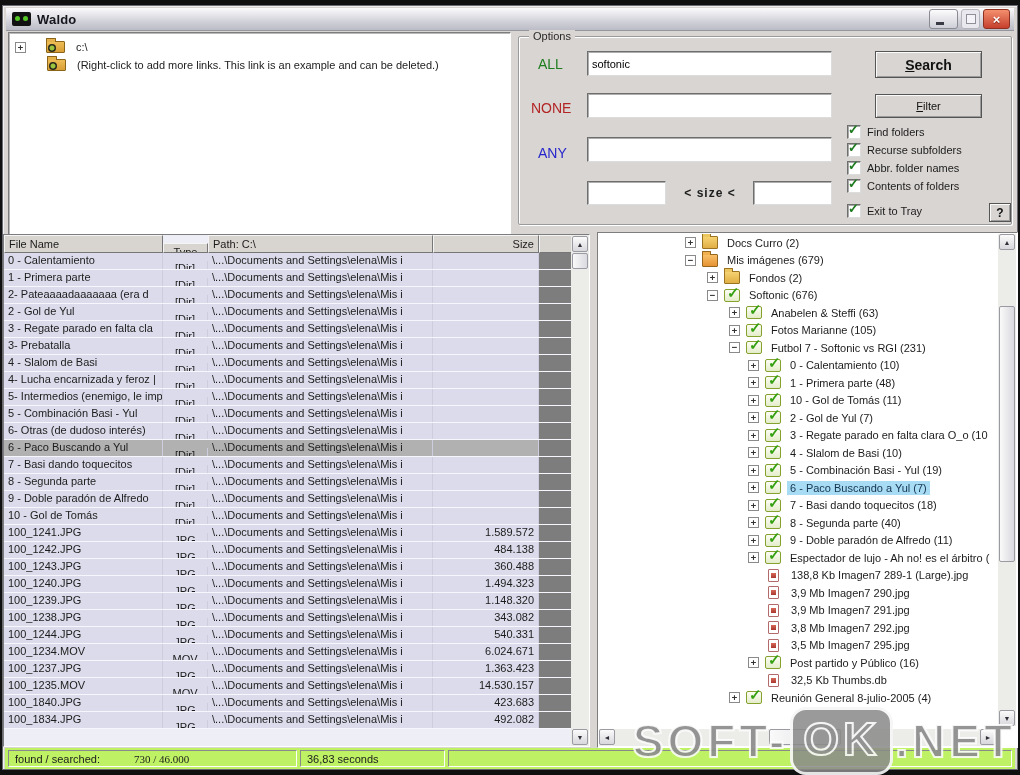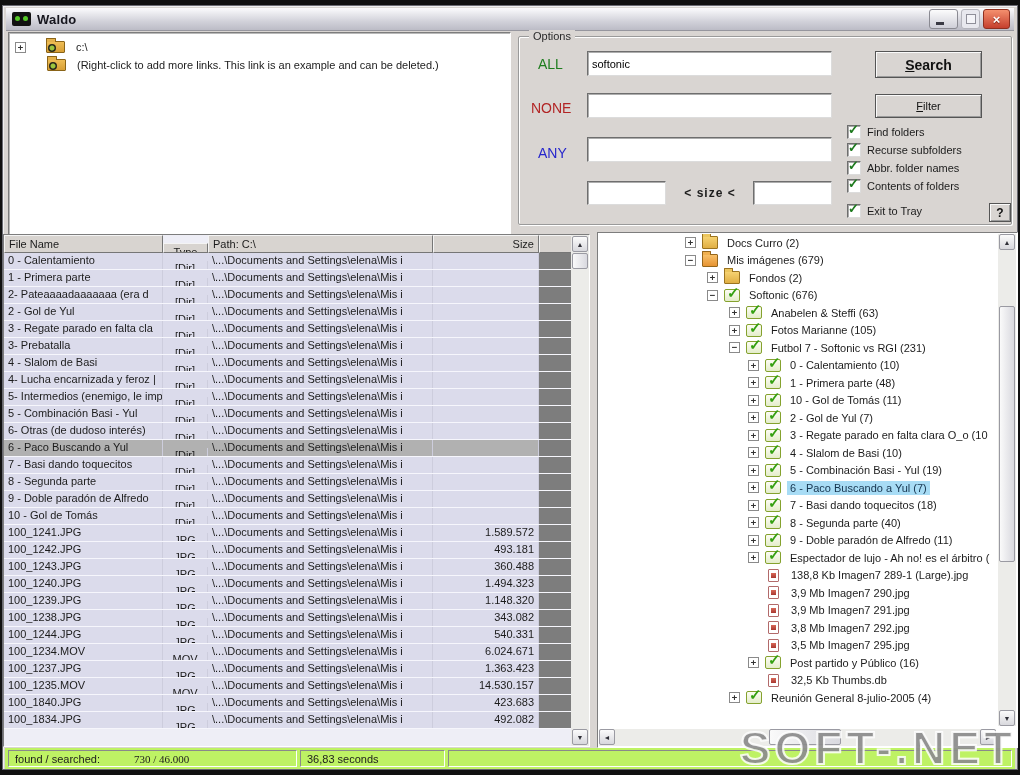--- a/index.html
+++ b/index.html
@@ -330,21 +330,21 @@
             <div class="fl-cell c0">100_1241.JPG</div>
             <div class="fl-cell c1">JPG</div>
             <div class="fl-cell c2">\...\Documents and Settings\elena\Mis i</div>
             <div class="fl-cell c3">1.589.572</div>
             <div class="fl-cell cfill"></div>
           </div>
           <div class="fl-row">
             <div class="fl-cell c0">100_1242.JPG</div>
             <div class="fl-cell c1">JPG</div>
             <div class="fl-cell c2">\...\Documents and Settings\elena\Mis i</div>
-            <div class="fl-cell c3">493.181</div>
+            <div class="fl-cell c3">484.138</div>
             <div class="fl-cell cfill"></div>
           </div>
           <div class="fl-row">
             <div class="fl-cell c0">100_1243.JPG</div>
             <div class="fl-cell c1">JPG</div>
             <div class="fl-cell c2">\...\Documents and Settings\elena\Mis i</div>
             <div class="fl-cell c3">360.488</div>
             <div class="fl-cell cfill"></div>
           </div>
           <div class="fl-row">
@@ -571,15 +571,16 @@
         <span>36,83 seconds</span>
       </span>
       <span class="sb-panel sb3">
         <span></span>
       </span>
     </div>
   </div>
 
   <div class="watermark">
     <span>SOFT-</span>
+    <span class="wm-badge">OK</span>
     <span>.NET</span>
   </div>
 </div>
 
 </body></html>

